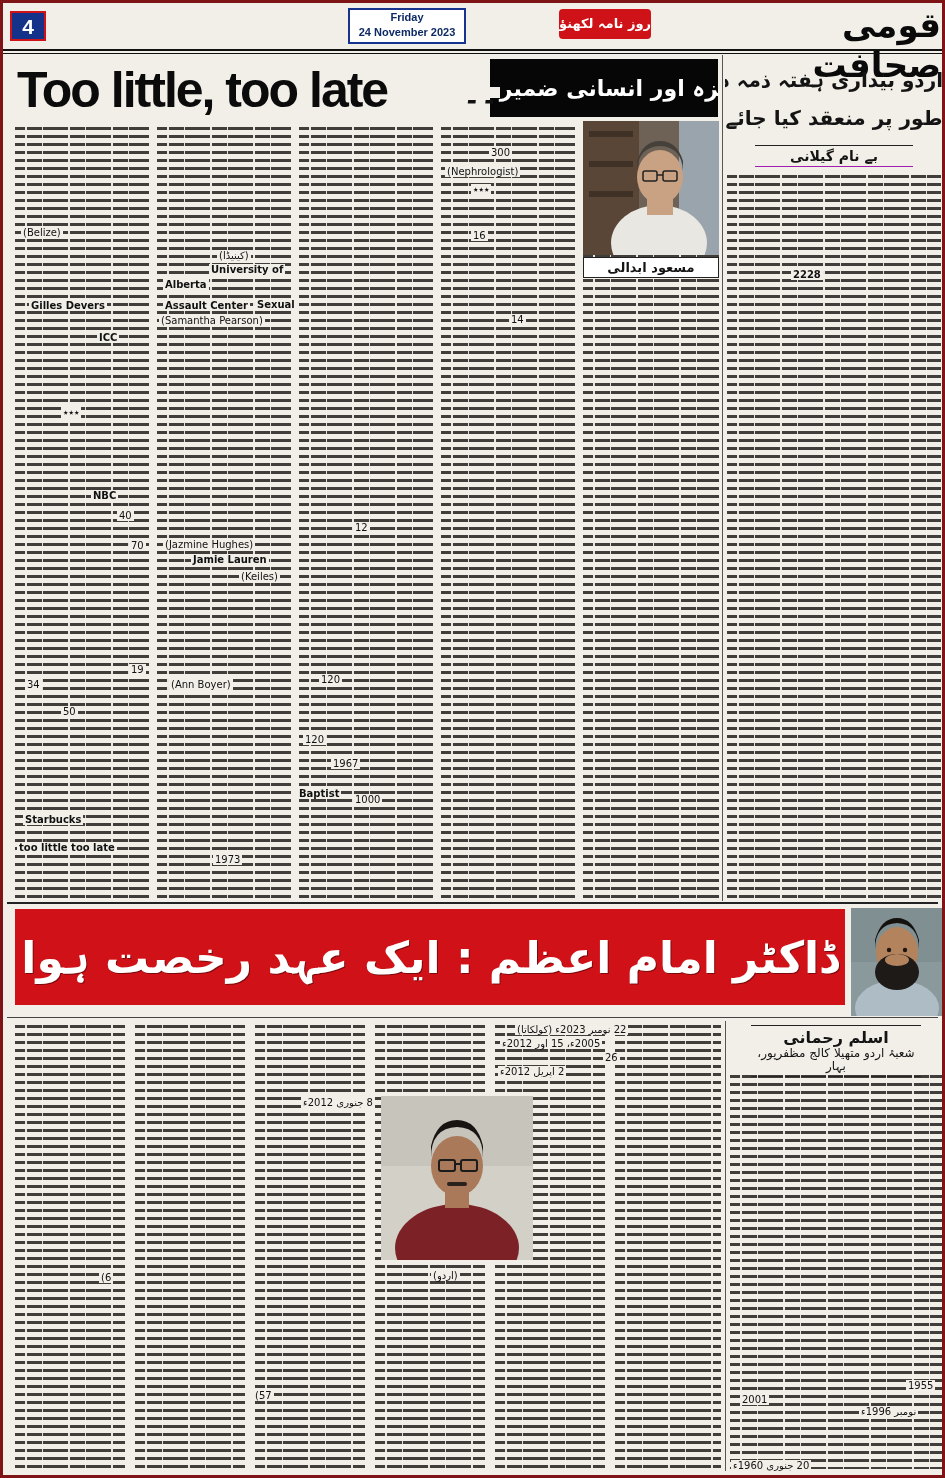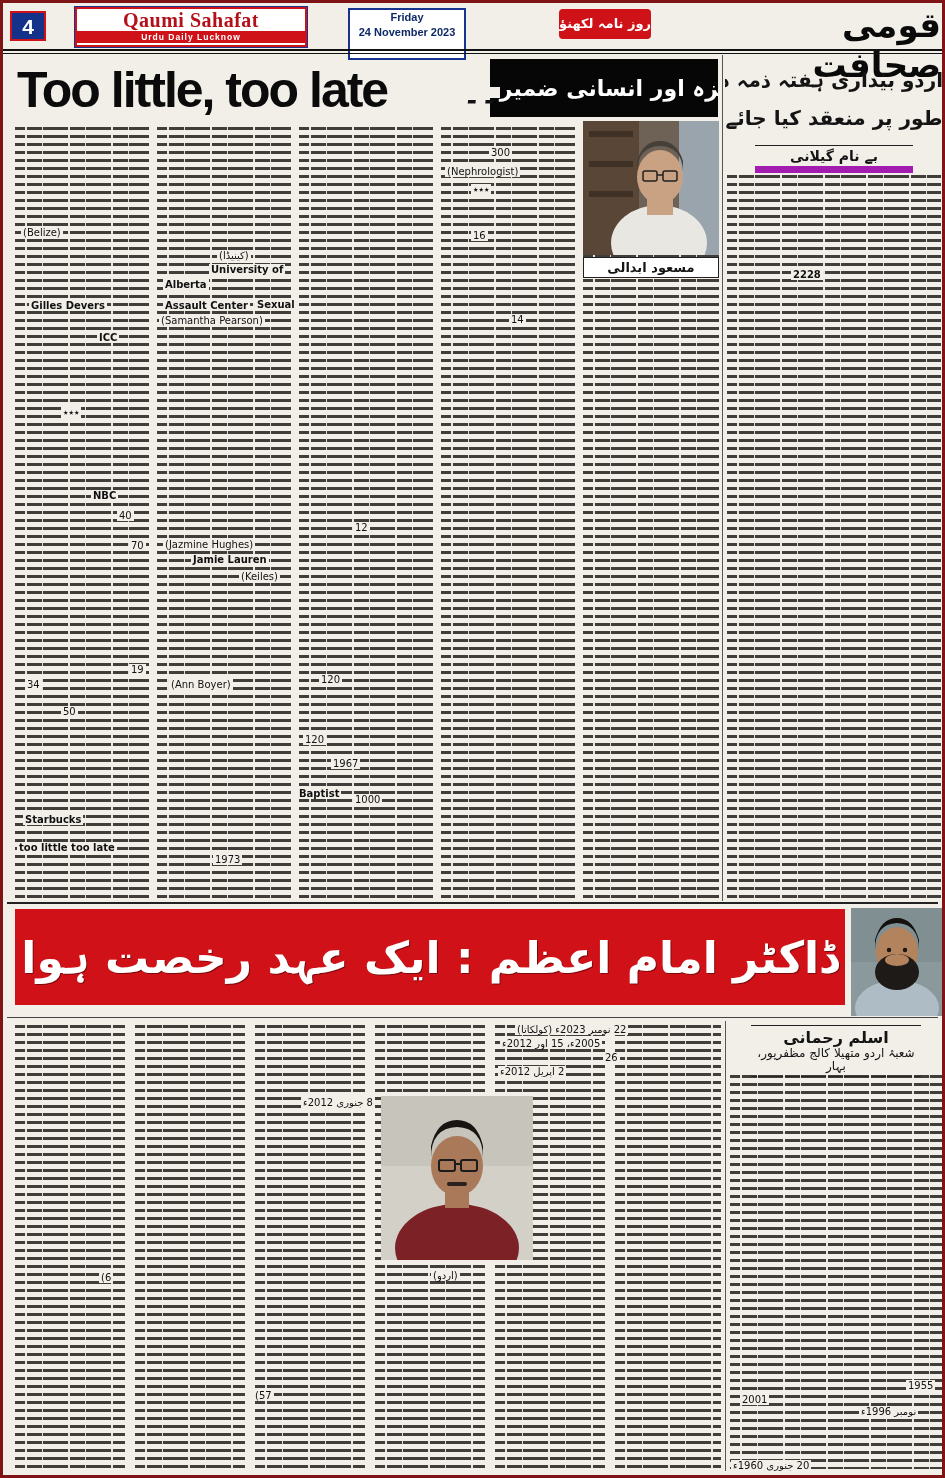--- a/index.html
+++ b/index.html
@@ -9,41 +9,41 @@
     font-family:"DejaVu Sans",sans-serif;color:#141414;overflow:hidden;
   }
   .abs{position:absolute;}
   
   .pagenum{left:7px;top:8px;width:36px;height:30px;background:#15328b;border:2px solid #cf1217;
     color:#fff;font:700 21px/28px "Liberation Sans",sans-serif;text-align:center;box-sizing:border-box;}
   .masthead{left:72px;top:4px;width:232px;height:40px;background:#fff;border:2px solid #cf1217;
     box-shadow:0 0 0 1px #16338e;box-sizing:border-box;text-align:center;}
   .masthead .title{font:700 20px/22px "Liberation Serif",serif;color:#b50f1a;letter-spacing:.5px;}
   .masthead .sub{background:#cf1217;color:#fff;font:700 8.5px/12px "Liberation Sans",sans-serif;letter-spacing:1px;}
-  .datebox{left:345px;top:5px;width:118px;height:52px;border:2px solid #16338e;box-sizing:border-box;
+  .datebox{left:345px;top:5px;width:118px;height:36px;border:2px solid #16338e;box-sizing:border-box;
     text-align:center;color:#0e2a66;background:#fff;}
   .datebox .d1{font:700 11px/15px "Liberation Sans",sans-serif;}
   .datebox .d2{font:700 11px/14px "Liberation Sans",sans-serif;}
   .urdu-mast{left:556px;top:6px;width:92px;height:30px;background:#cf1217;border-radius:4px;
     color:#fff;font-size:13px;font-weight:700;line-height:30px;text-align:center;direction:rtl;}
   .section-title{left:733px;top:2px;width:205px;text-align:right;direction:rtl;
     font-size:34px;font-weight:700;color:#0a0a0a;}
   .head-rule1{left:0;top:46px;width:939px;height:2px;background:#111;}
   .head-rule2{left:0;top:50px;width:939px;height:1px;background:#111;}
   
   .gaza-head{left:14px;top:58px;width:470px;font-family:"Liberation Sans",sans-serif;
     font-size:50px;font-weight:900;letter-spacing:-2px;color:#0b0b0b;white-space:nowrap;}
   .gaza-box{left:487px;top:56px;width:228px;height:58px;background:#060606;color:#fff;
     display:flex;align-items:center;justify-content:center;font-size:22px;font-weight:700;
     direction:rtl;white-space:nowrap;overflow:hidden;}
   .vrule-top{left:719px;top:52px;width:1px;height:846px;background:#555;}
   .ra-head{left:722px;top:58px;width:218px;height:80px;text-align:center;direction:rtl;
     font-size:20px;font-weight:700;line-height:38px;overflow:hidden;white-space:nowrap;}
   .ra-byline{left:752px;top:142px;width:158px;text-align:center;direction:rtl;font-size:14px;
-    font-weight:700;border-top:1px solid #222;border-bottom:7px solid #a21caf;padding:2px 0;background:#f2efe9;}
+    font-weight:700;border-top:1px solid #222;border-bottom:1px solid #a21caf;padding:2px 0;background:#f2efe9;}
   
   .textcol{
     position:absolute;
     background-image:
       repeating-linear-gradient(to right,
         rgba(242,239,233,0) 0 10px, rgba(242,239,233,.95) 10px 12px,
         rgba(242,239,233,0) 12px 27px, rgba(242,239,233,.9) 27px 28px,
         rgba(242,239,233,0) 28px 43px),
       repeating-linear-gradient(to bottom,
         rgba(40,37,34,.88) 0 3.4px, rgba(242,239,233,0) 3.4px 8px);
@@ -69,24 +69,20 @@
   .frag{position:absolute;font-size:10px;line-height:11px;background:#f2efe9;color:#111;
     padding:0 2px;white-space:nowrap;}
 </style>
 </head>
 <body>
 
 <div class="page">
 
   <div class="abs pagenum">4</div>
 
-  <div class="abs masthead">
-    <div class="title">Qaumi Sahafat</div>
-    <div class="sub">Urdu Daily Lucknow</div>
-  </div>
 
   <div class="abs datebox">
     <div class="d1">Friday</div>
     <div class="d2">24 November 2023</div>
   </div>
 
   <div class="abs urdu-mast">روز نامہ لکھنؤ</div>
 
   <div class="abs section-title">قومی صحافت</div>
 

